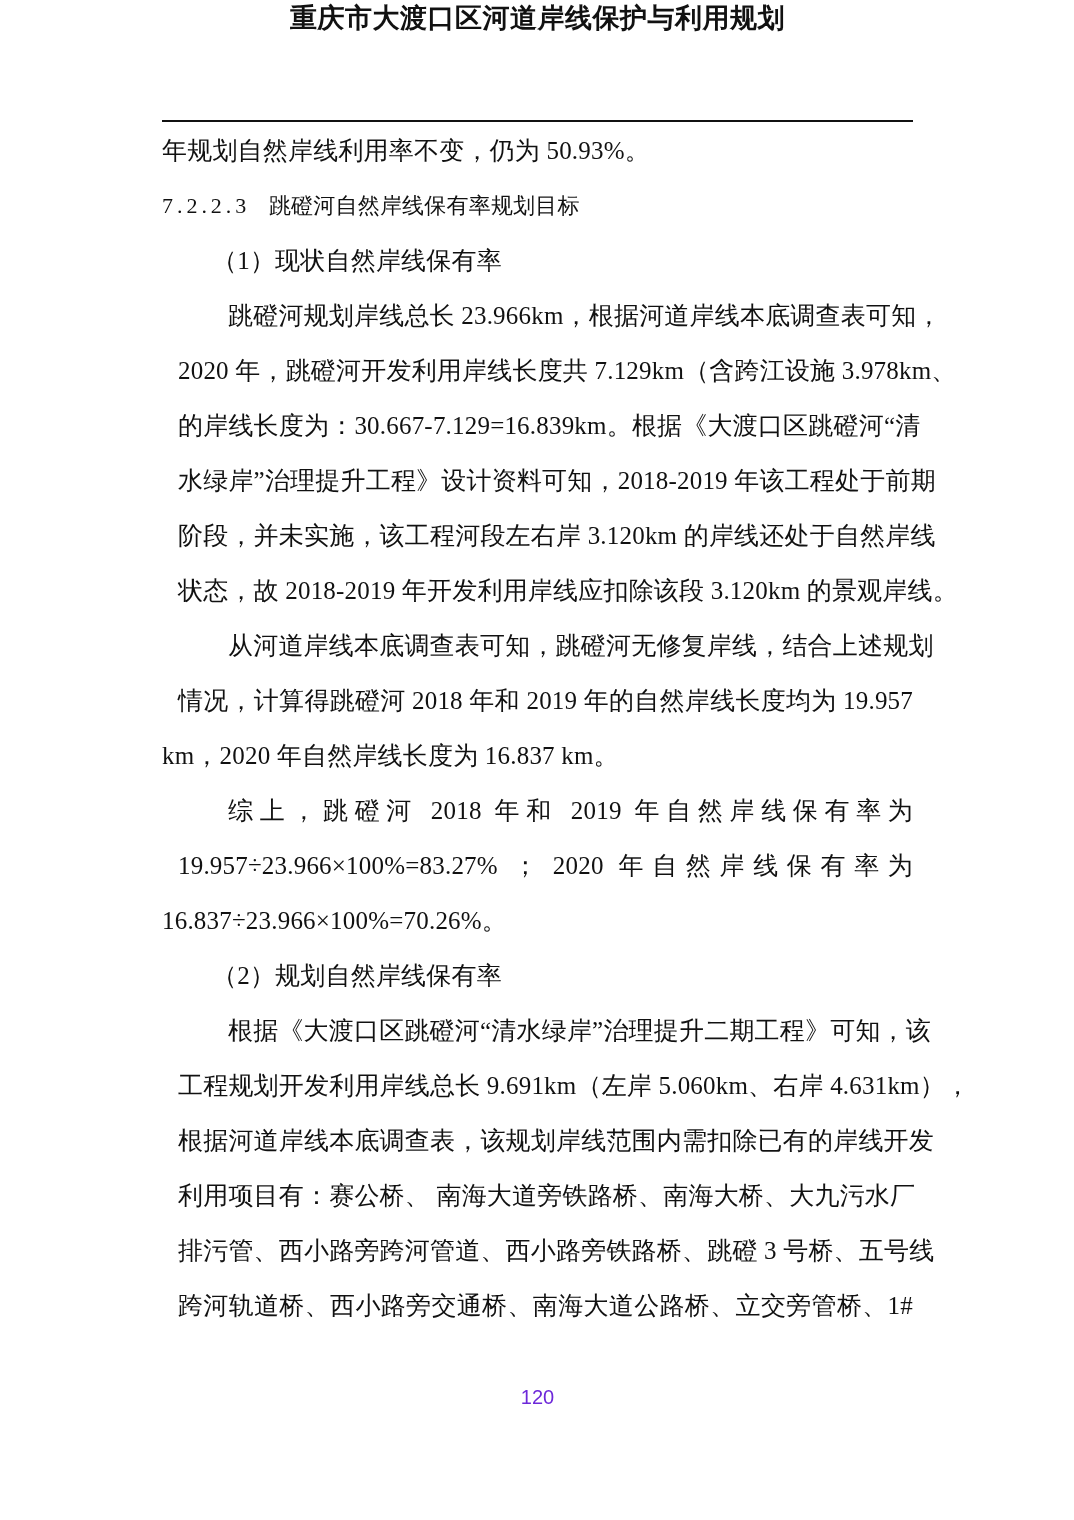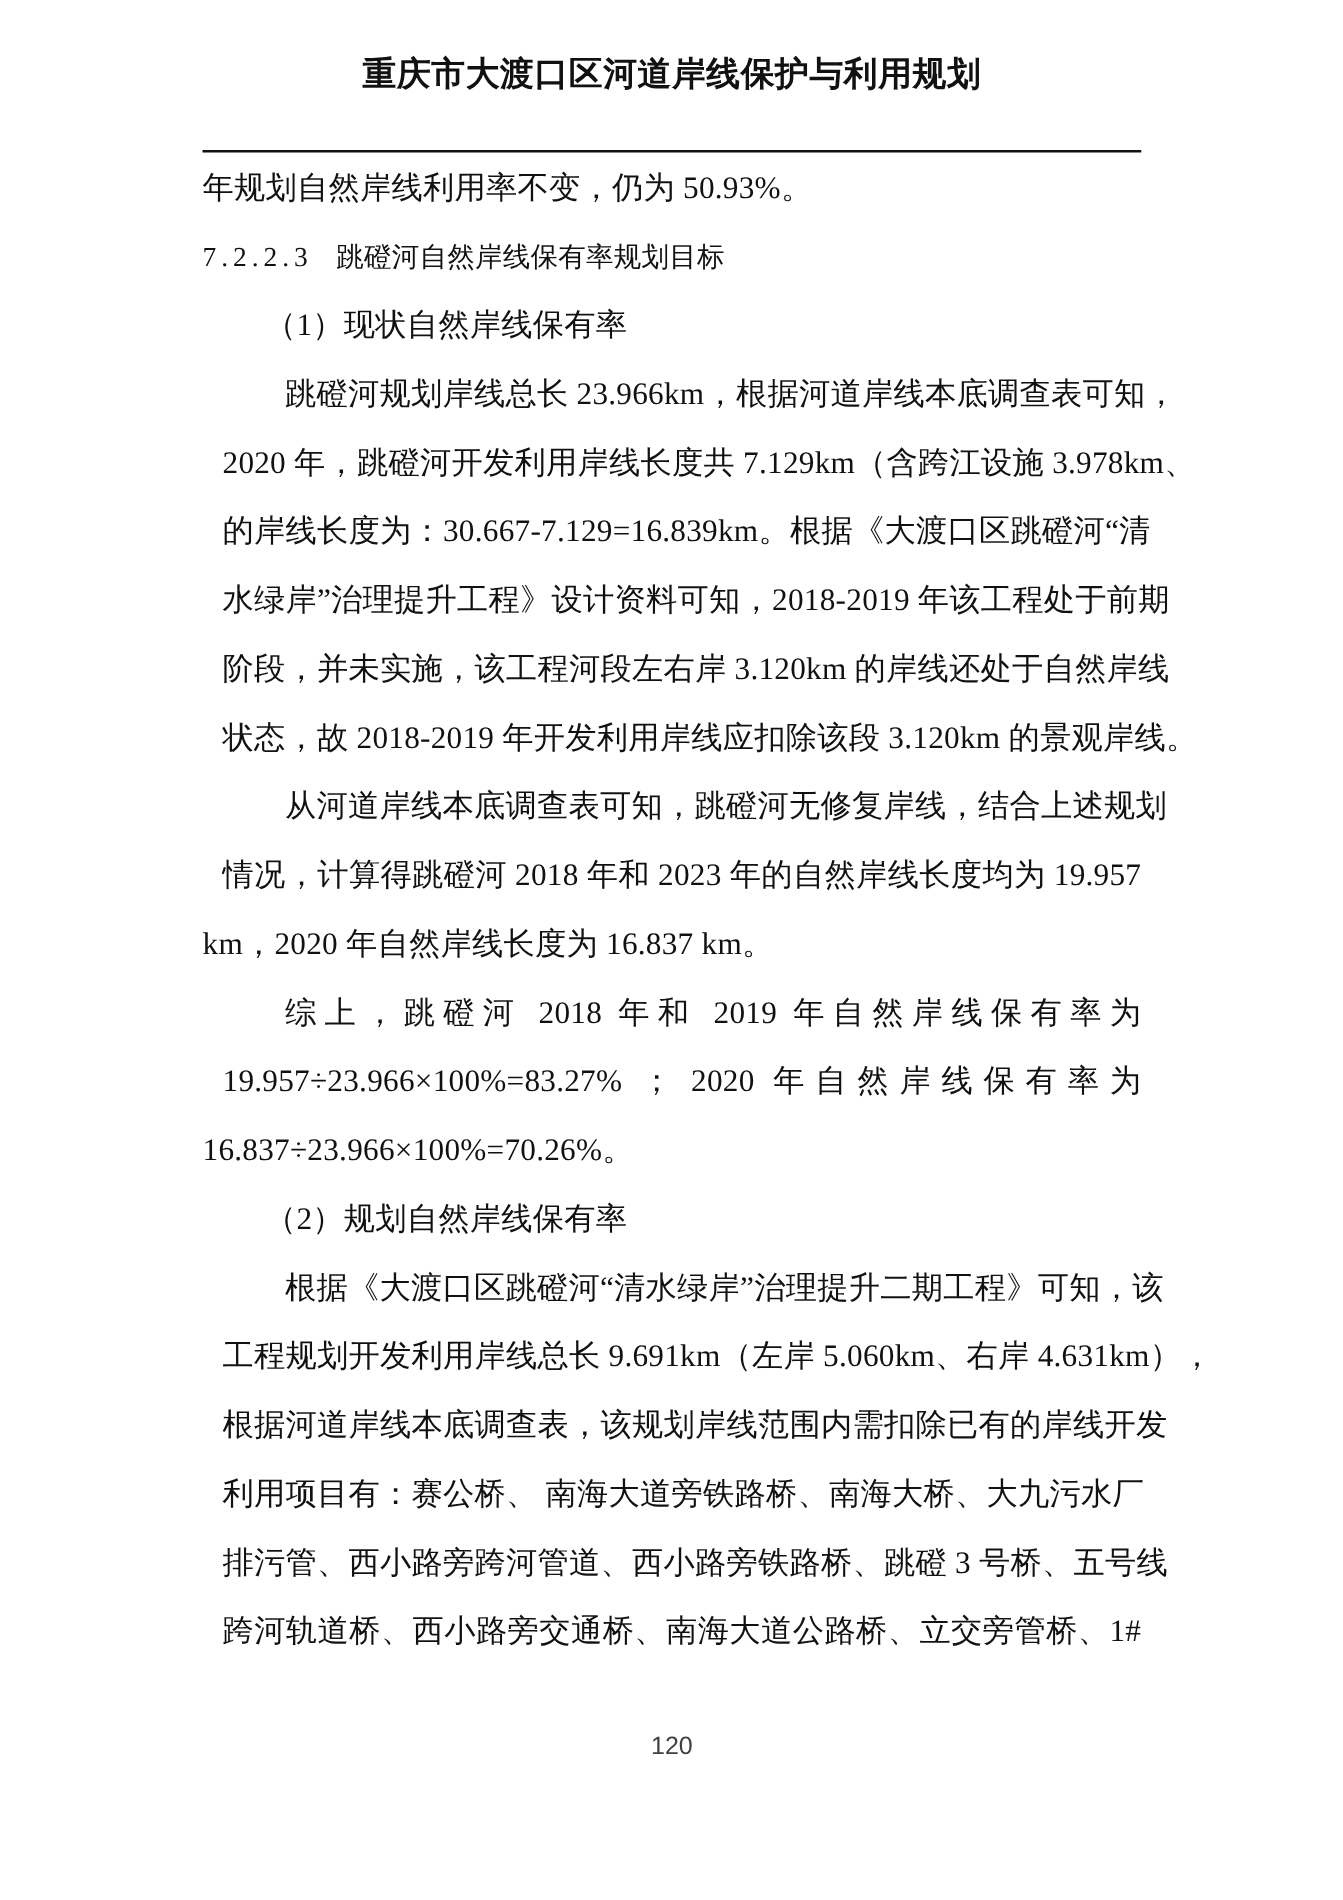--- a/index.html
+++ b/index.html
@@ -19,21 +19,21 @@
   
   .doc-header {
     position: absolute;
     left: 162px;
     top: 0;
     width: 751px;
     height: 122px;
     box-sizing: border-box;
     border-bottom: 2px solid #111111;
     display: flex;
-    align-items: center;
+    align-items: flex-start;
     justify-content: center;
     padding-bottom: 3px;
   }
   .doc-header .title {
     font-size: 27px;
     font-weight: bold;
     letter-spacing: 0.5px;
     white-space: nowrap;
   }
   
@@ -67,21 +67,21 @@
   }
   
   .doc-footer {
     position: absolute;
     left: 162px;
     top: 1386px;
     width: 751px;
     text-align: center;
     font-family: "Liberation Sans", "DejaVu Sans", sans-serif;
     font-size: 20px;
-    color: #404040;
+    color: #6d28d9;
   }
 </style>
 </head>
 <body>
 
 <div id="page">
 
   <div class="doc-header">
     <div class="title">重庆市大渡口区河道岸线保护与利用规划</div>
   </div>
@@ -97,21 +97,21 @@
     <div class="ln ind">（1）现状自然岸线保有率</div>
 
     <div class="ln ind just">跳磴河规划岸线总长 23.966km，根据河道岸线本底调查表可知，</div>
     <div class="ln just">2020 年，跳磴河开发利用岸线长度共 7.129km（含跨江设施 3.978km、</div>
     <div class="ln just">的岸线长度为：30.667-7.129=16.839km。根据《大渡口区跳磴河“清</div>
     <div class="ln just">水绿岸”治理提升工程》设计资料可知，2018-2019 年该工程处于前期</div>
     <div class="ln just">阶段，并未实施，该工程河段左右岸 3.120km 的岸线还处于自然岸线</div>
     <div class="ln just">状态，故 2018-2019 年开发利用岸线应扣除该段 3.120km 的景观岸线。</div>
 
     <div class="ln ind just">从河道岸线本底调查表可知，跳磴河无修复岸线，结合上述规划</div>
-    <div class="ln just">情况，计算得跳磴河 2018 年和 2023 年的自然岸线长度均为 19.957</div>
+    <div class="ln just">情况，计算得跳磴河 2018 年和 2019 年的自然岸线长度均为 19.957</div>
     <div class="ln">km，2020 年自然岸线长度为 16.837 km。</div>
 
     <div class="ln ind just">综上，跳磴河 2018 年和 2019 年自然岸线保有率为</div>
     <div class="ln just">19.957÷23.966×100%=83.27% ； 2020 年自然岸线保有率为</div>
     <div class="ln">16.837÷23.966×100%=70.26%。</div>
 
     <div class="ln ind">（2）规划自然岸线保有率</div>
 
     <div class="ln ind just">根据《大渡口区跳磴河“清水绿岸”治理提升二期工程》可知，该</div>
     <div class="ln just">工程规划开发利用岸线总长 9.691km（左岸 5.060km、右岸 4.631km），</div>

